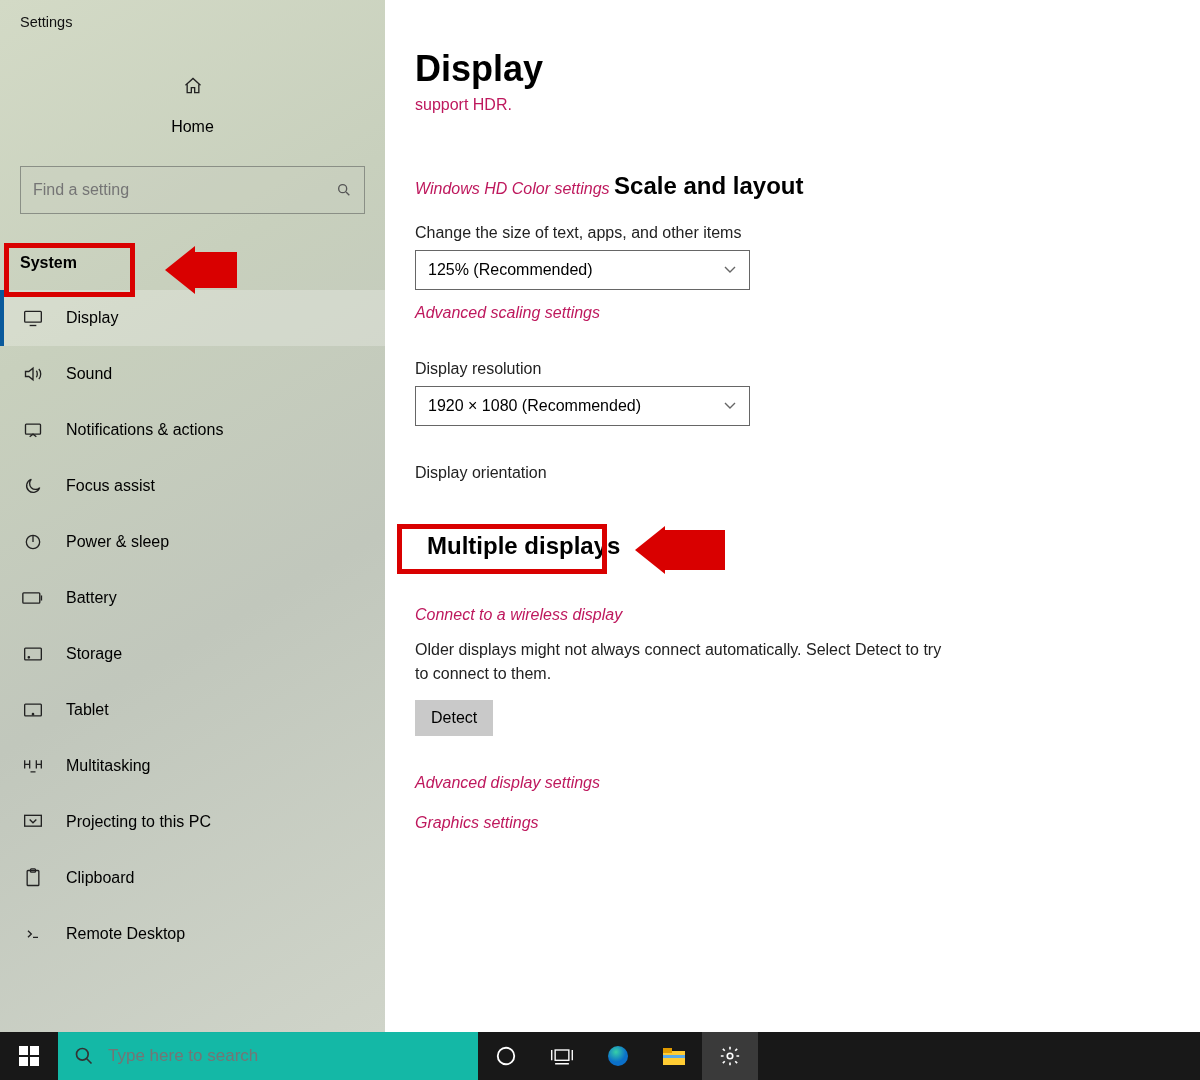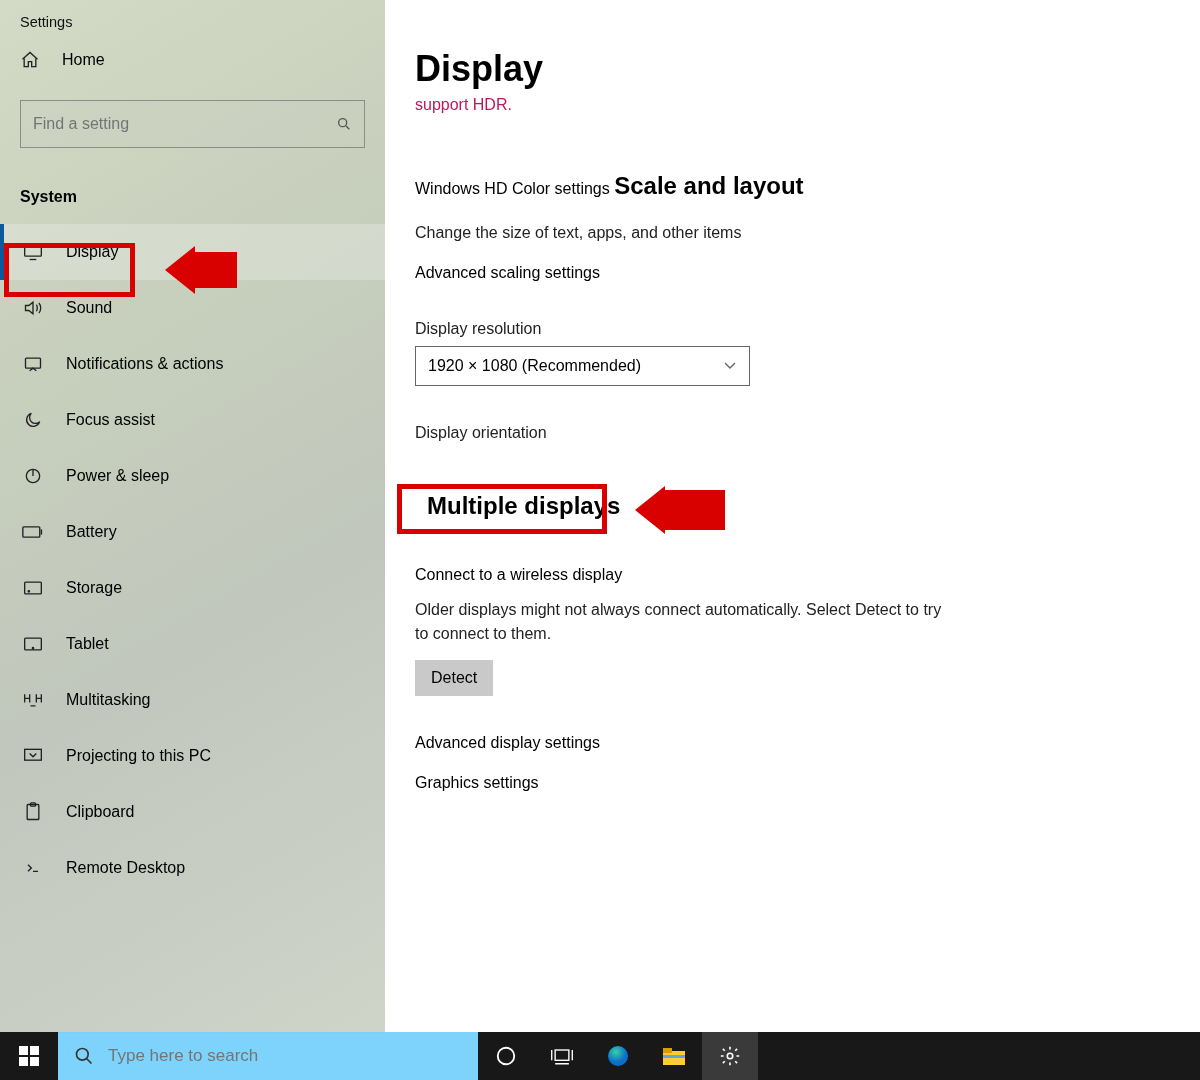--- a/index.html
+++ b/index.html
@@ -12,21 +12,21 @@
 .sidebar {
   width: 385px;
   background: linear-gradient(150deg, #d3dac6 0%, #c8d0bd 30%, #c1c7bc 60%, #cfd4c9 100%);
   display: flex; flex-direction: column;
   position: relative;
   box-shadow: 2px 0 2px rgba(0,0,0,0.05);
 }
 
 .sidebar-title { font-size: 14.5px; padding: 14px 0 0 20px; color: #111; }
 
-.home-row { display: flex; align-items: center; gap: 22px; padding: 0 20px; margin-top: 20px; cursor: pointer; }
+.home-row { display: flex; align-items: center; gap: 22px; padding: 0 36px; margin-top: 46px; cursor: pointer; flex-direction: column; }
 .home-row .label { font-size: 16px; }
 
 .search-wrap { padding: 0 20px; margin-top: 30px; }
 .search { width: 100%; height: 48px; border: 1px solid #8a8f86; background: rgba(200,206,192,0.35); display: flex; align-items: center; padding: 0 12px; }
 .search input { flex: 1; border: 0; outline: 0; background: transparent; font-size: 16px; color: #333; }
 .search .sicon { color: #555; }
 
 .category { font-size: 16px; font-weight: 600; padding: 0 20px; margin-top: 40px; margin-bottom: 18px; }
 
 .nav-items { display: flex; flex-direction: column; }
@@ -35,31 +35,31 @@
 .nav-item.active { background: rgba(255,255,255,0.24); }
 .nav-item.active::before { content:""; position:absolute; left:0; width:4px; height:56px; background:#0a5a9c; }
 
 .hl-box { position: absolute; border: 5px solid #d90000; pointer-events: none; }
 .arrow-left { position: absolute; background:#d90000; pointer-events:none; }
 .arrow-left::before { content:""; position:absolute; left:-30px; top:50%; transform:translateY(-50%); border-top:24px solid transparent; border-bottom:24px solid transparent; border-right:30px solid #d90000; }
 
 .main { flex:1; padding: 48px 40px 40px 30px; overflow:hidden; background:#fff; position:relative; }
 .page-title { font-size: 36px; font-weight: 600; margin-bottom: 6px; }
 .faded { font-size: 16px; color: #be185d; }
-.link { color: #000000; font-size: 16px; cursor:pointer; display:inline-block; margin-top: 14px; }
+.link { color: #be185d; font-size: 16px; cursor:pointer; display:inline-block; margin-top: 14px; font-style: italic; }
 .section-h { font-size: 24px; font-weight:600; margin-top: 58px; margin-bottom: 24px; display:inline-block; }
 .field-label { font-size: 16px; color: #222; margin-bottom: 8px; }
 .combo { width: 335px; height: 40px; border: 1px solid #666; display:flex; align-items:center; justify-content:space-between; padding: 0 12px; font-size:16px; cursor:pointer; }
 .block { margin-bottom: 38px; }
 .para { font-size: 16px; color: #222; margin-top: 14px; line-height: 1.5; max-width: 540px; }
 .btn { display:inline-block; background:#c9c9c9; border:0; padding: 9px 16px; font-size:16px; margin-top: 14px; cursor:pointer; }
 
 .taskbar { height: 48px; background:#181818; display:flex; align-items:stretch; }
 .tb-start { width: 58px; display:flex; align-items:center; justify-content:center; cursor:pointer; }
-.tb-search { flex:0 0 420px; background:#7dd3fc; display:flex; align-items:center; padding:0 16px; gap:14px; }
+.tb-search { flex:0 0 420px; background:#14b8a6; display:flex; align-items:center; padding:0 16px; gap:14px; }
 .tb-search input { border:0; outline:0; font-size:17px; flex:1; background:transparent; }
 .tb-icn { width:56px; display:flex; align-items:center; justify-content:center; cursor:pointer; }
 .tb-icn.active { background:#3a3a3a; }
 svg { display:block; }
 </style>
 </head>
 <body>
 
 <div class="app">
   <div class="content">
@@ -205,20 +205,28 @@
 
     <div class="main">
       <h1 class="page-title">Display</h1>
       <div class="faded">support HDR.</div>
       <a class="link">Windows HD Color settings</a>
 
       <h2 class="section-h">Scale and layout</h2>
 
       <div class="block">
         <div class="field-label">Change the size of text, apps, and other items</div>
+        <div class="combo">
+          <span>125% (Recommended)</span>
+          <span>
+              <svg width="14" height="10" viewBox="0 0 14 10" fill="none" stroke="#666" stroke-width="1.4">
+                <path d="m2 2 5 5 5-5"></path>
+              </svg>
+            </span>
+        </div>
         <a class="link">Advanced scaling settings</a>
       </div>
 
       <div class="block">
         <div class="field-label">Display resolution</div>
         <div class="combo">
           <span>1920 × 1080 (Recommended)</span>
           <span>
               <svg width="14" height="10" viewBox="0 0 14 10" fill="none" stroke="#666" stroke-width="1.4">
                 <path d="m2 2 5 5 5-5"></path>

